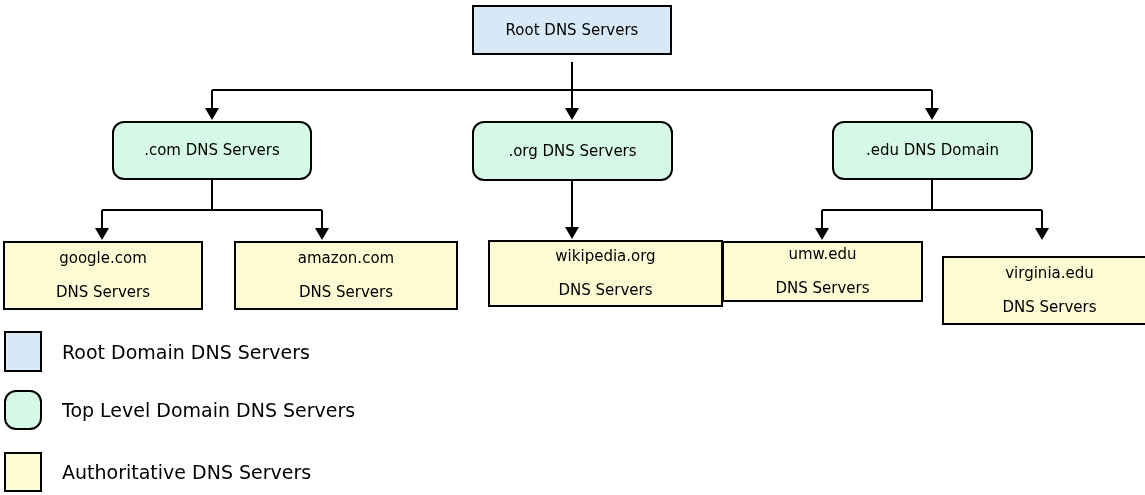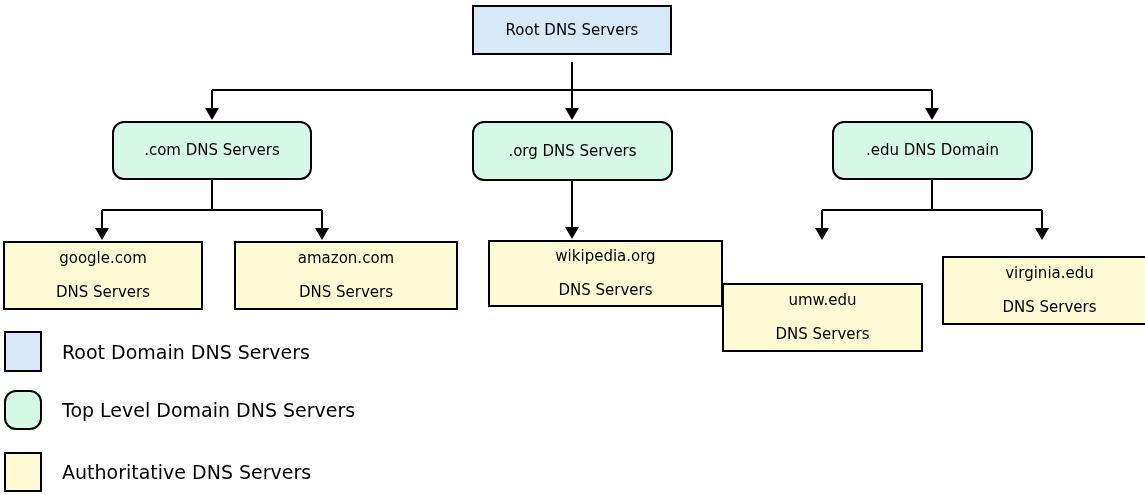--- a/index.html
+++ b/index.html
@@ -104,21 +104,21 @@
     <span>DNS Servers</span>
   </div>
   <div class="node auth-fill" style="left:208px; top:241px; width:224px; height:69px;margin-left:26px;">
     <span>amazon.com</span>
     <span>DNS Servers</span>
   </div>
   <div class="node auth-fill" style="left:488px; top:240px; width:235px; height:67px;">
     <span>wikipedia.org</span>
     <span>DNS Servers</span>
   </div>
-  <div class="node auth-fill" style="left:722px; top:241px; width:201px; height:69px;margin-top:42px;">
+  <div class="node auth-fill" style="left:722px; top:241px; width:201px; height:61px;">
     <span>umw.edu</span>
     <span>DNS Servers</span>
   </div>
   <div class="node auth-fill" style="left:942px; top:256px; width:215px; height:69px;">
     <span>virginia.edu</span>
     <span>DNS Servers</span>
   </div>
 
   <div>
     <div class="legend-swatch root-fill" style="top:331px; height:41px;"></div>

